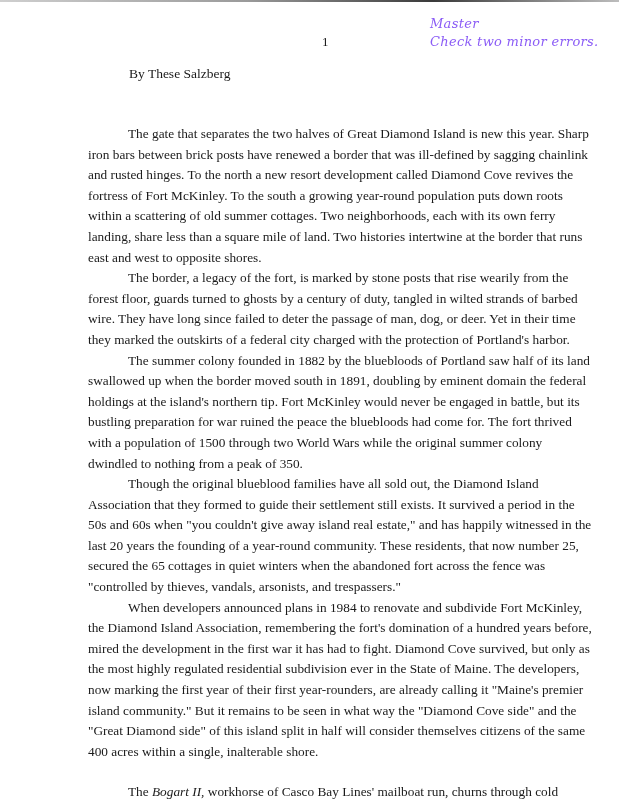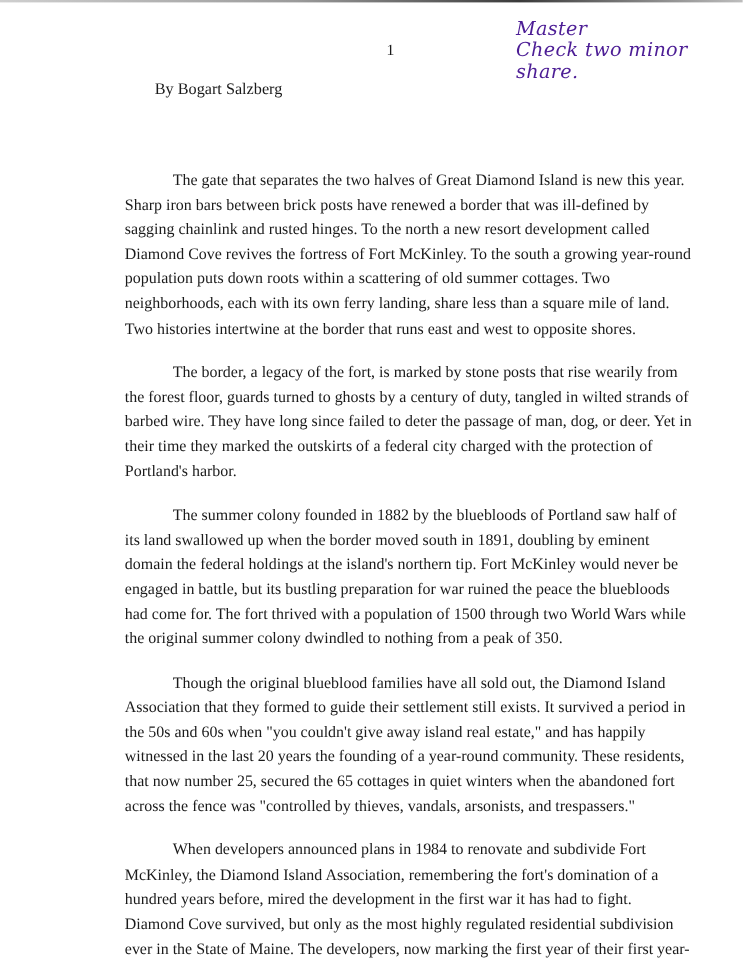--- a/index.html
+++ b/index.html
@@ -20,23 +20,23 @@
       left: 0; top: 0;
       width: 619px; height: 2px;
       background: linear-gradient(to right, #cfcfcf 0%, #9a9a9a 40%, #3a3a3a 70%, #bdbdbd 100%);
     }
     .handwritten {
       position: absolute;
       left: 430px;
       top: 15px;
       font-family: "DejaVu Serif", serif;
       font-style: italic;
-      font-size: 16px;
+      font-size: 13px;
       line-height: 18px;
-      color: #4c1d95;
+      color: #8b5cf6;
       letter-spacing: 0.3px;
     }
     .handwritten .line1 { padding-left: 0px; }
     .handwritten .line2 { padding-left: 0px; }
     .page-number {
       position: absolute;
       left: 322px;
       top: 34px;
       font-size: 13px;
     }
@@ -48,44 +48,44 @@
     }
     .body-text {
       position: absolute;
       left: 88px;
       top: 124px;
       width: 505px;
       font-size: 13.3px;
       line-height: 20.6px;
     }
     .body-text p {
-      margin: 16px;
+      margin: 0;
       text-indent: 40px;
       text-align: left;
     }
     .body-text p.gap-before {
       margin-top: 20px;
     }
     .body-text em {
       font-style: italic;
     }
   </style>
 </head>
 <body>
 
 <div class="top-edge"></div>
 
 <div class="handwritten">
   <div class="line1">Master</div>
-  <div class="line2">Check two minor share.</div>
+  <div class="line2">Check two minor errors.</div>
 </div>
 
 <div class="page-number">1</div>
 
-<div class="byline">By Bogart Salzberg</div>
+<div class="byline">By These Salzberg</div>
 
 <div class="body-text">
   <p>The gate that separates the two halves of Great Diamond Island is new this year. Sharp iron bars between brick posts have renewed a border that was ill-defined by sagging chainlink and rusted hinges. To the north a new resort development called Diamond Cove revives the fortress of Fort McKinley. To the south a growing year-round population puts down roots within a scattering of old summer cottages. Two neighborhoods, each with its own ferry landing, share less than a square mile of land. Two histories intertwine at the border that runs east and west to opposite shores.</p>
   <p>The border, a legacy of the fort, is marked by stone posts that rise wearily from the forest floor, guards turned to ghosts by a century of duty, tangled in wilted strands of barbed wire. They have long since failed to deter the passage of man, dog, or deer. Yet in their time they marked the outskirts of a federal city charged with the protection of Portland's harbor.</p>
   <p>The summer colony founded in 1882 by the bluebloods of Portland saw half of its land swallowed up when the border moved south in 1891, doubling by eminent domain the federal holdings at the island's northern tip. Fort McKinley would never be engaged in battle, but its bustling preparation for war ruined the peace the bluebloods had come for. The fort thrived with a population of 1500 through two World Wars while the original summer colony dwindled to nothing from a peak of 350.</p>
   <p>Though the original blueblood families have all sold out, the Diamond Island Association that they formed to guide their settlement still exists. It survived a period in the 50s and 60s when "you couldn't give away island real estate," and has happily witnessed in the last 20 years the founding of a year-round community. These residents, that now number 25, secured the 65 cottages in quiet winters when the abandoned fort across the fence was "controlled by thieves, vandals, arsonists, and trespassers."</p>
   <p>When developers announced plans in 1984 to renovate and subdivide Fort McKinley, the Diamond Island Association, remembering the fort's domination of a hundred years before, mired the development in the first war it has had to fight. Diamond Cove survived, but only as the most highly regulated residential subdivision ever in the State of Maine. The developers, now marking the first year of their first year-rounders, are already calling it "Maine's premier island community." But it remains to be seen in what way the "Diamond Cove side" and the "Great Diamond side" of this island split in half will consider themselves citizens of the same 400 acres within a single, inalterable shore.</p>
   <p class="gap-before"><span>The </span><em>Bogart II,</em><span> workhorse of Casco Bay Lines' mailboat run, churns through cold morning fog on an eastern course two miles from downtown Portland. We swing</span></p>
 </div>
 

